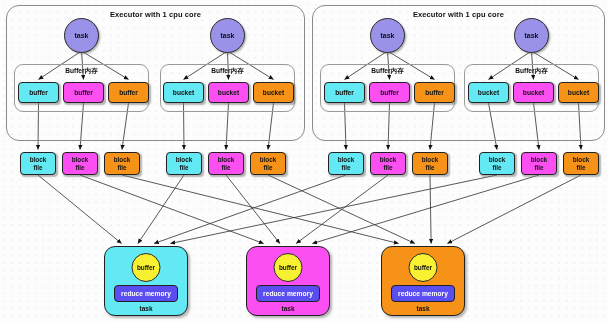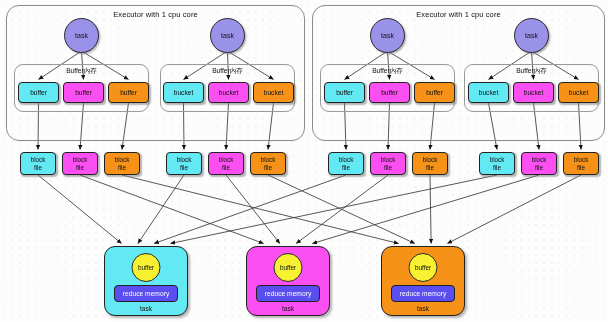--- a/index.html
+++ b/index.html
@@ -8,20 +8,21 @@
     background:#fdfdfd;
     font-family:"Liberation Sans","DejaVu Sans",sans-serif;
     overflow:hidden;
   }
   #stage{
     position:relative;width:608px;height:322px;
     background-color:#fdfdfd;
     background-image:radial-gradient(#d9d9d9 0.6px, transparent 0.7px);
     background-size:7.6px 7.6px;
     background-position:1px 1px;
+    font-weight:bold;
   }
   svg.wires{position:absolute;left:0;top:0;width:608px;height:322px;pointer-events:none;}
 
   .executor{
     position:absolute;
     border:1.3px solid #8a8a8a;
     border-radius:13px;
     background:transparent;
   }
   .executor-title{

